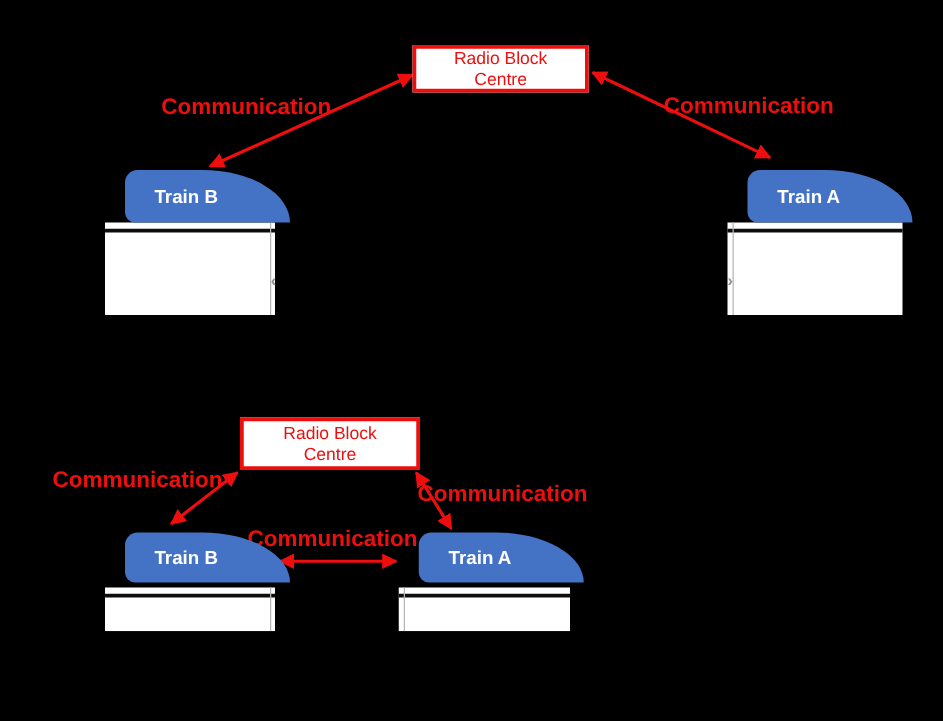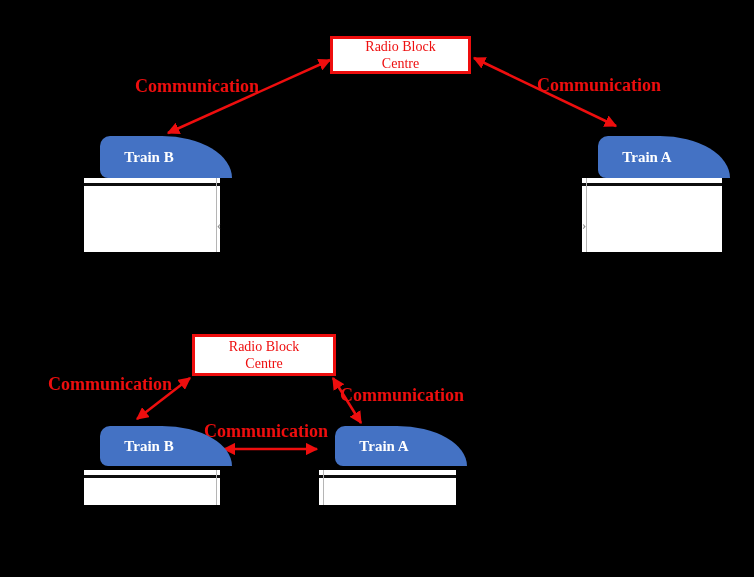--- a/index.html
+++ b/index.html
@@ -1,20 +1,20 @@
 <!DOCTYPE html>
 <html style="--red: #ee0e0e; --blue: #4472c4; --bg: #000000;"><head>
 <meta charset="utf-8">
 <style>
   html,body{margin:0;padding:0;background:#000;}
   .canvas{
     position:relative;
     width:754px;height:505px;
     background:var(--bg,#000);
-    font-family:Liberation Serif, serif;
+    font-family:Liberation Sans, sans-serif;
     overflow:hidden;
   }
   .arrow-layer{position:absolute;inset:0;pointer-events:none;}
   .arrow-layer line{stroke:var(--red,#ee0e0e);stroke-width:2.5;}
 
   
   .rbc{
     position:absolute;
     background:#ffffff;
     border:3px solid var(--red,#ee0e0e);

